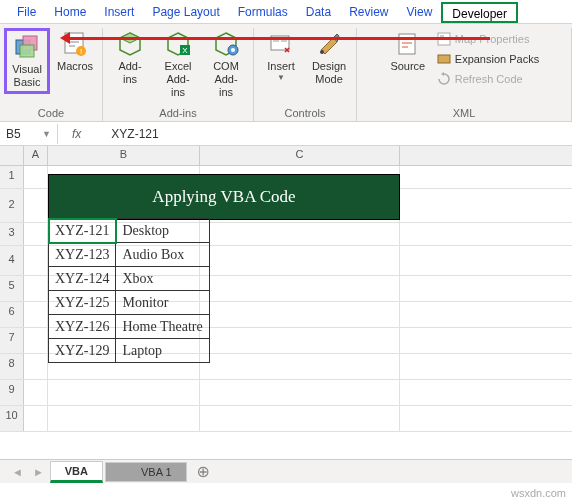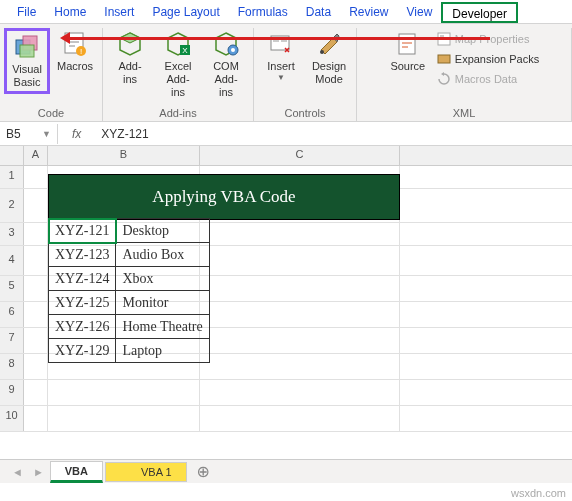--- a/index.html
+++ b/index.html
@@ -24,21 +24,21 @@
     .vb-highlight { border: 3px solid #8b5cf6; }
     
     
     .red-arrow { position: absolute; top: 37px; left: 68px; width: 422px; height: 3px; background: #d82020; z-index: 10; }
     .red-arrow::before { content: ''; position: absolute; left: -8px; top: -5px; border-right: 10px solid #d82020; border-top: 6px solid transparent; border-bottom: 6px solid transparent; }
     
     
     .formula-row { display: flex; border-bottom: 1px solid #d4d4d4; height: 24px; align-items: center; background: #fff; }
     .name-box { width: 58px; border-right: 1px solid #d4d4d4; padding: 3px 6px; font-size: 12px; display: flex; justify-content: space-between; align-items: center; }
     .name-box-drop { color: #888; font-size: 9px; }
-    .fx-area { display: flex; align-items: center; gap: 14px; padding: 0 10px; flex: 1; }
+    .fx-area { display: flex; align-items: center; gap: 24px; padding: 0 10px; flex: 1; }
     .fx-btn { color: #666; font-style: italic; font-size: 12px; padding: 0 4px; }
     .formula-input { flex: 1; font-size: 12px; padding: 2px; }
     
     
     .col-headers { display: flex; height: 20px; background: #f0f0f0; border-bottom: 1px solid #ccc; }
     .row-header-corner { width: 24px; border-right: 1px solid #ccc; background: #f0f0f0; }
     .col-header { border-right: 1px solid #ccc; text-align: center; font-size: 11px; color: #555; padding-top: 2px; }
     .col-A { width: 24px; }
     .col-B { width: 152px; }
     .col-C { width: 200px; }
@@ -58,21 +58,21 @@
     .data-table td { font-family: 'Comic Sans MS', cursive; font-size: 14px; padding: 2px 6px; border: 1px solid #333; height: 24px; }
     .th-order { width: 150px; }
     .th-product { width: 200px; }
     .selected-cell { outline: 2px solid #0a8c41; outline-offset: -1px; }
     
     
     .sheet-tabs { position: absolute; bottom: 18px; left: 0; right: 0; height: 24px; background: #f3f2f1; border-top: 1px solid #ccc; display: flex; align-items: center; padding: 0 8px; gap: 2px; }
     .nav-arrows { color: #aaa; font-size: 11px; padding: 0 4px; }
     .sheet-tab { padding: 3px 14px; font-size: 11px; border: 1px solid #ccc; background: #fff; cursor: pointer; }
     .sheet-tab.active { background: #fff; border-bottom: 3px solid #0a8c41; font-weight: bold; }
-    .sheet-tab.inactive { background: #fde047; padding-left: 35px; }
+    .sheet-tab.inactive { background: #a3a3a3; padding-left: 35px; }
     .sheet-add { color: #888; font-size: 16px; padding: 0 8px; cursor: pointer; }
     
     
     .watermark { position: absolute; bottom: 2px; right: 6px; font-size: 11px; color: #aaa; }
     
     svg { display: block; }
   </style>
 </head>
 <body>
 
@@ -210,21 +210,21 @@
             </span>
           <span>Expansion Packs</span>
         </div>
         <div class="ribbon-btn-small">
           <span class="ribbon-small-icon">
               <svg width="14" height="14">
                 <path d="M7 2 A5 5 0 1 1 2 7" fill="none" stroke="#aaa" stroke-width="1.5"></path>
                 <path d="M7 0 L7 4 L4 2 Z" fill="#aaa"></path>
               </svg>
             </span>
-          <span style="color:#aaa">Macros Data</span>
+          <span style="color:#aaa">Refresh Code</span>
         </div>
       </div>
     </div>
     <div class="ribbon-group-label">XML</div>
   </div>
 </div>
 
 <div class="formula-row">
   <div class="name-box">
     <span>B5</span>

